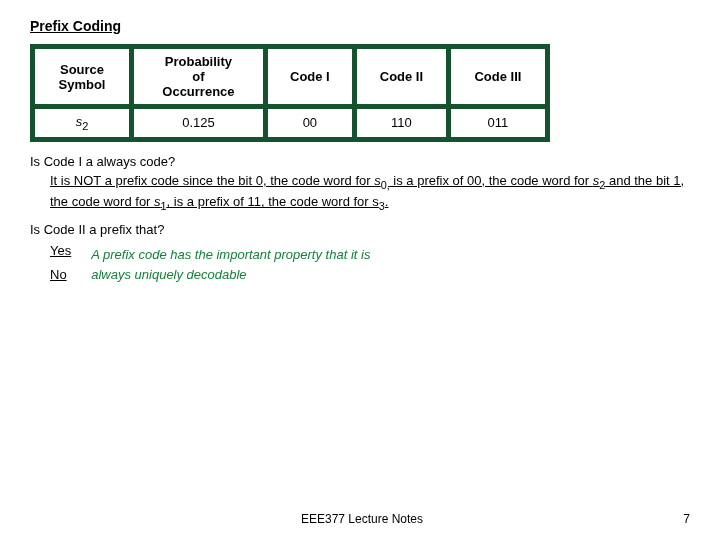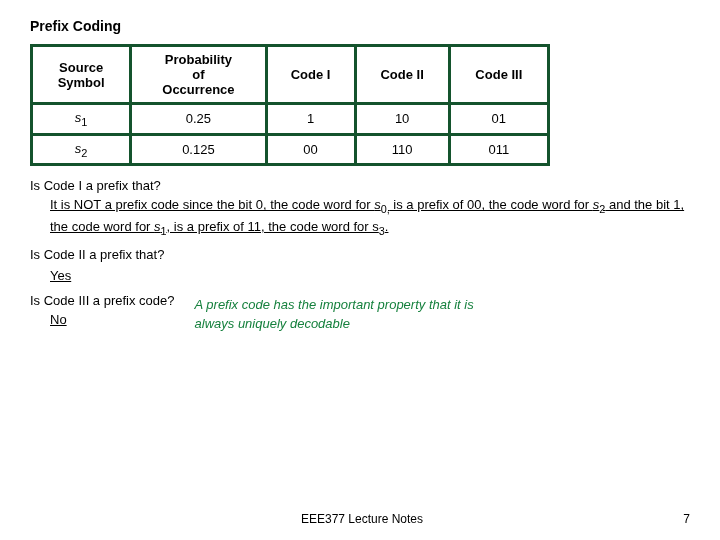--- a/index.html
+++ b/index.html
@@ -9,28 +9,29 @@
       font-size: 13px;
       color: #000;
       width: 720px;
       height: 540px;
       padding: 18px 30px;
     }
     h2 {
       font-size: 14px;
       font-weight: bold;
       margin-bottom: 10px;
+      text-decoration: underline;
     }
     table {
       border-collapse: collapse;
       margin-bottom: 12px;
       width: 520px;
     }
     table th, table td {
-      border: 3px solid #14532d;
+      border: 5px solid #14532d;
       padding: 5px 10px;
       text-align: center;
       font-size: 13px;
     }
     table th {
       font-weight: bold;
       background: #fff;
     }
     .sub { font-size: 11px; vertical-align: sub; }
     .italic { font-style: italic; }
@@ -50,21 +51,21 @@
       color: #15803d;
       font-style: italic;
       font-weight: normal;
       font-size: 13px;
       display: inline-block;
       max-width: 280px;
       line-height: 1.5;
     }
     .yes-no-block {
       display: flex;
-      align-items: flex-end;
+      align-items: center;
       gap: 20px;
       margin-top: 4px;
     }
     .left-col {
       flex: 0 0 auto;
     }
     .right-col {
       flex: 0 0 auto;
     }
     .footer {
@@ -94,50 +95,42 @@
     <tr>
       <th>Source<br>Symbol</th>
       <th>Probability<br>of<br>Occurrence</th>
       <th>Code I</th>
       <th>Code II</th>
       <th>Code III</th>
     </tr>
   </thead>
   <tbody>
     <tr>
-      <td><span class="italic">s</span><sub class="sub">1</sub></td>
-      <td>0.25</td>
-      <td>1</td>
-      <td>10</td>
-      <td>01</td>
-    </tr>
-    <tr>
       <td><span class="italic">s</span><sub class="sub">2</sub></td>
       <td>0.125</td>
       <td>00</td>
       <td>110</td>
       <td>011</td>
     </tr>
   </tbody>
 </table>
 
-<p class="question">Is Code I a prefix that?</p>
+<p class="question">Is Code I a always code?</p>
 
 <p class="answer">
   It is NOT a prefix code since the bit 0, the code word for <span class="italic">s</span><sub>0,</sub> is a
   prefix of 00, the code word for <span class="italic">s</span><sub>2</sub> and the bit 1, the code word for <span class="italic">s</span><sub>1</sub>,
   is a prefix of 11, the code word for s<sub>3</sub>.
 </p>
 
 <p class="question">Is Code II a prefix that?</p>
 
 <div class="yes-no-block">
   <div class="left-col">
     <p class="answer">Yes</p>
-    <p class="question">Is Code III a prefix code?</p>
     <p class="answer">No</p>
   </div>
   <div class="right-col">
     <span class="blue-box">A prefix code has the important property that it is always uniquely decodable</span>
   </div>
 </div>
 
 <div class="footer">
   <span>EEE377 Lecture Notes</span>
 </div>

